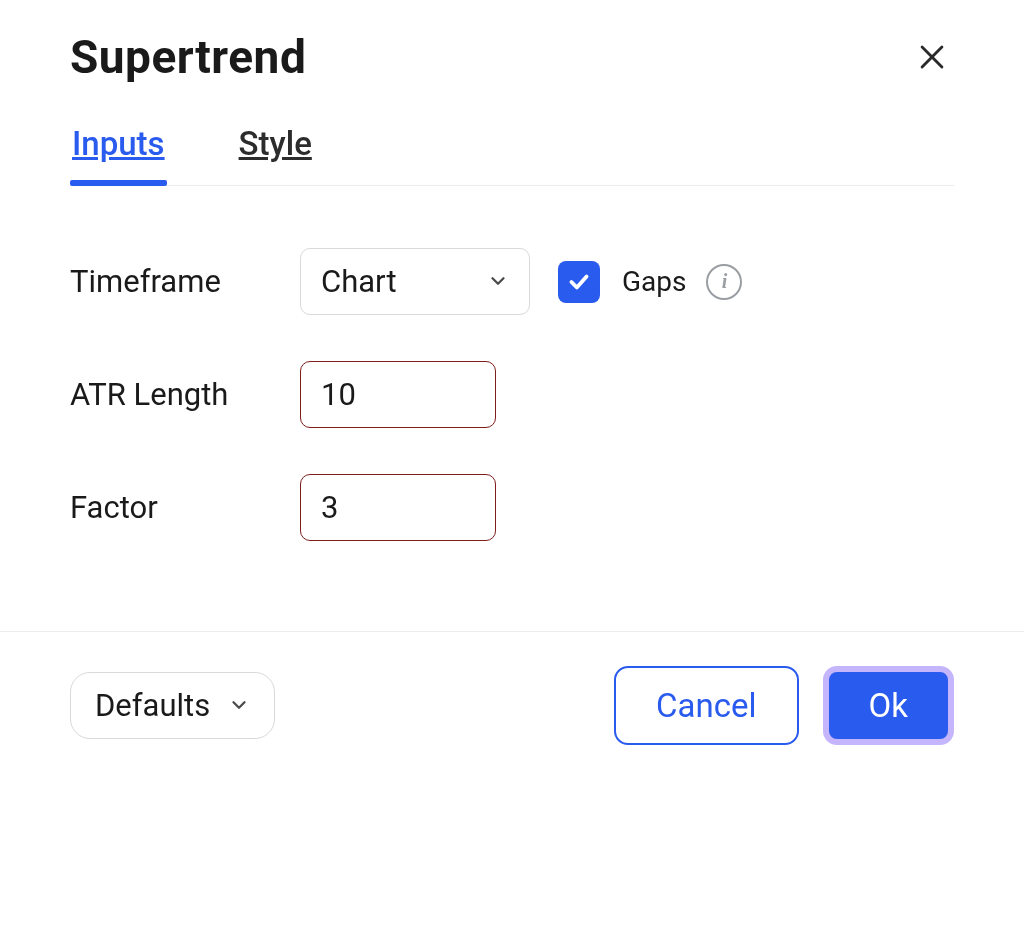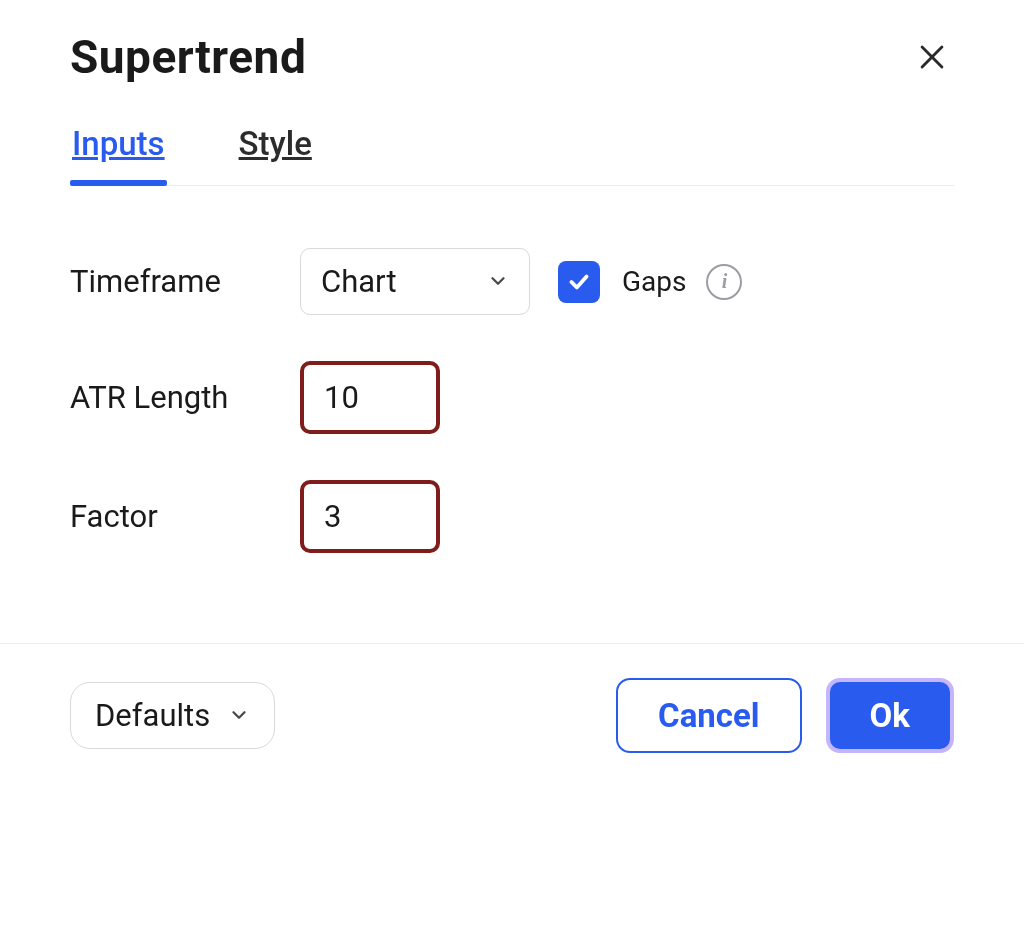--- a/index.html
+++ b/index.html
@@ -85,26 +85,26 @@
     border-radius: 10px;
     padding: 14px 20px;
     font-size: 31px;
     color: #1a1a1a;
     width: 230px;
     cursor: pointer;
     background: #fff;
   }
   .select .chev { margin-left: 10px; color: #4a4a4a; }
   .num-input {
-    border: 4px solid #7f1d1d;
+    border: 1px solid #7f1d1d;
     border-radius: 10px;
     padding: 14px 20px;
     font-size: 31px;
     color: #1a1a1a;
-    width: 140px;
+    width: 196px;
     background: #fff;
     font-family: inherit;
   }
   .checkbox {
     margin-left: 28px;
     width: 42px;
     height: 42px;
     border-radius: 8px;
     background: #2a5bef;
     display: flex;
@@ -155,37 +155,37 @@
     color: #1a1a1a;
     background: #fff;
     cursor: pointer;
   }
   .right-btns {
     display: flex;
     gap: 24px;
   }
   .btn {
     font-size: 33px;
-    font-weight: 700;
+    font-weight: 400;
     padding: 14px 40px;
     border-radius: 14px;
     cursor: pointer;
     display: inline-flex;
     align-items: center;
     justify-content: center;
   }
   .btn-cancel {
     background: #fff;
     color: #2a5bef;
     border: 2px solid #2a5bef;
   }
   .btn-ok {
     background: #2a5bef;
     color: #fff;
-    border: 4px solid #c4b5fd;
+    border: 6px solid #c4b5fd;
     min-width: 120px;
   }
 </style>
 </head>
 <body>
 
 <div class="dialog">
   <div class="header">
     <div class="title">Supertrend</div>
     <div class="close-btn">

